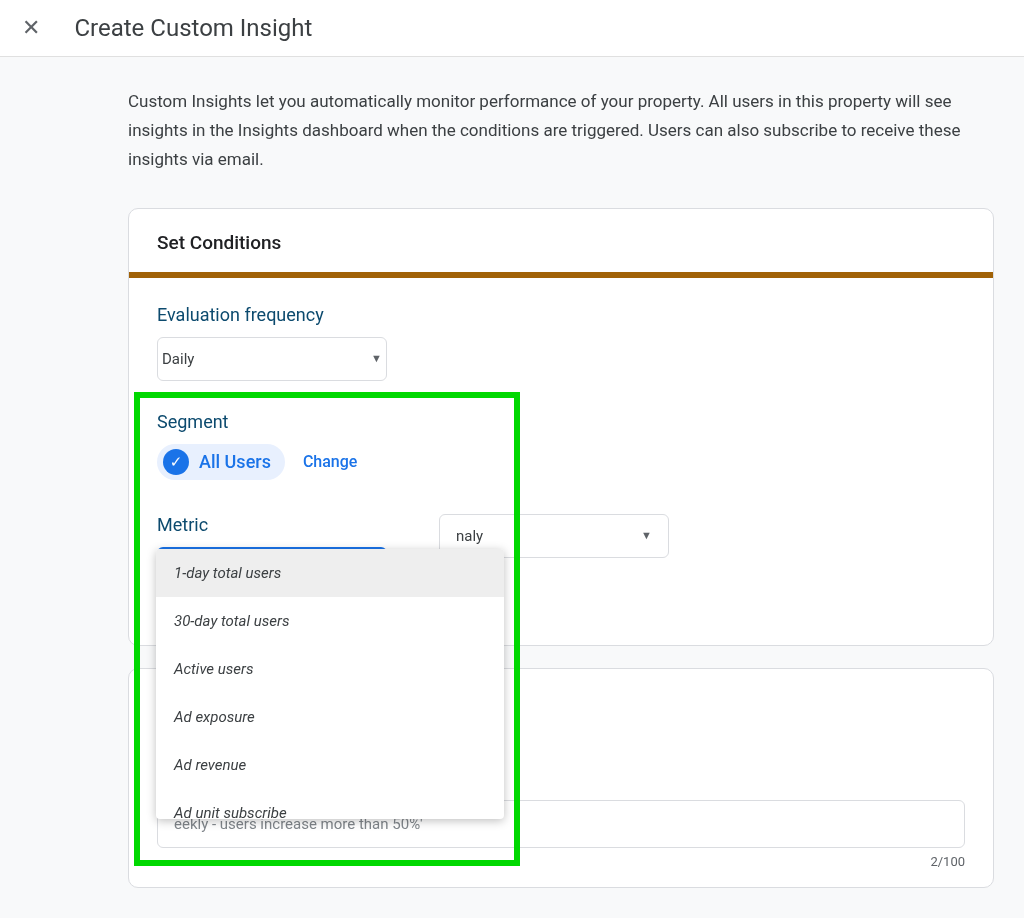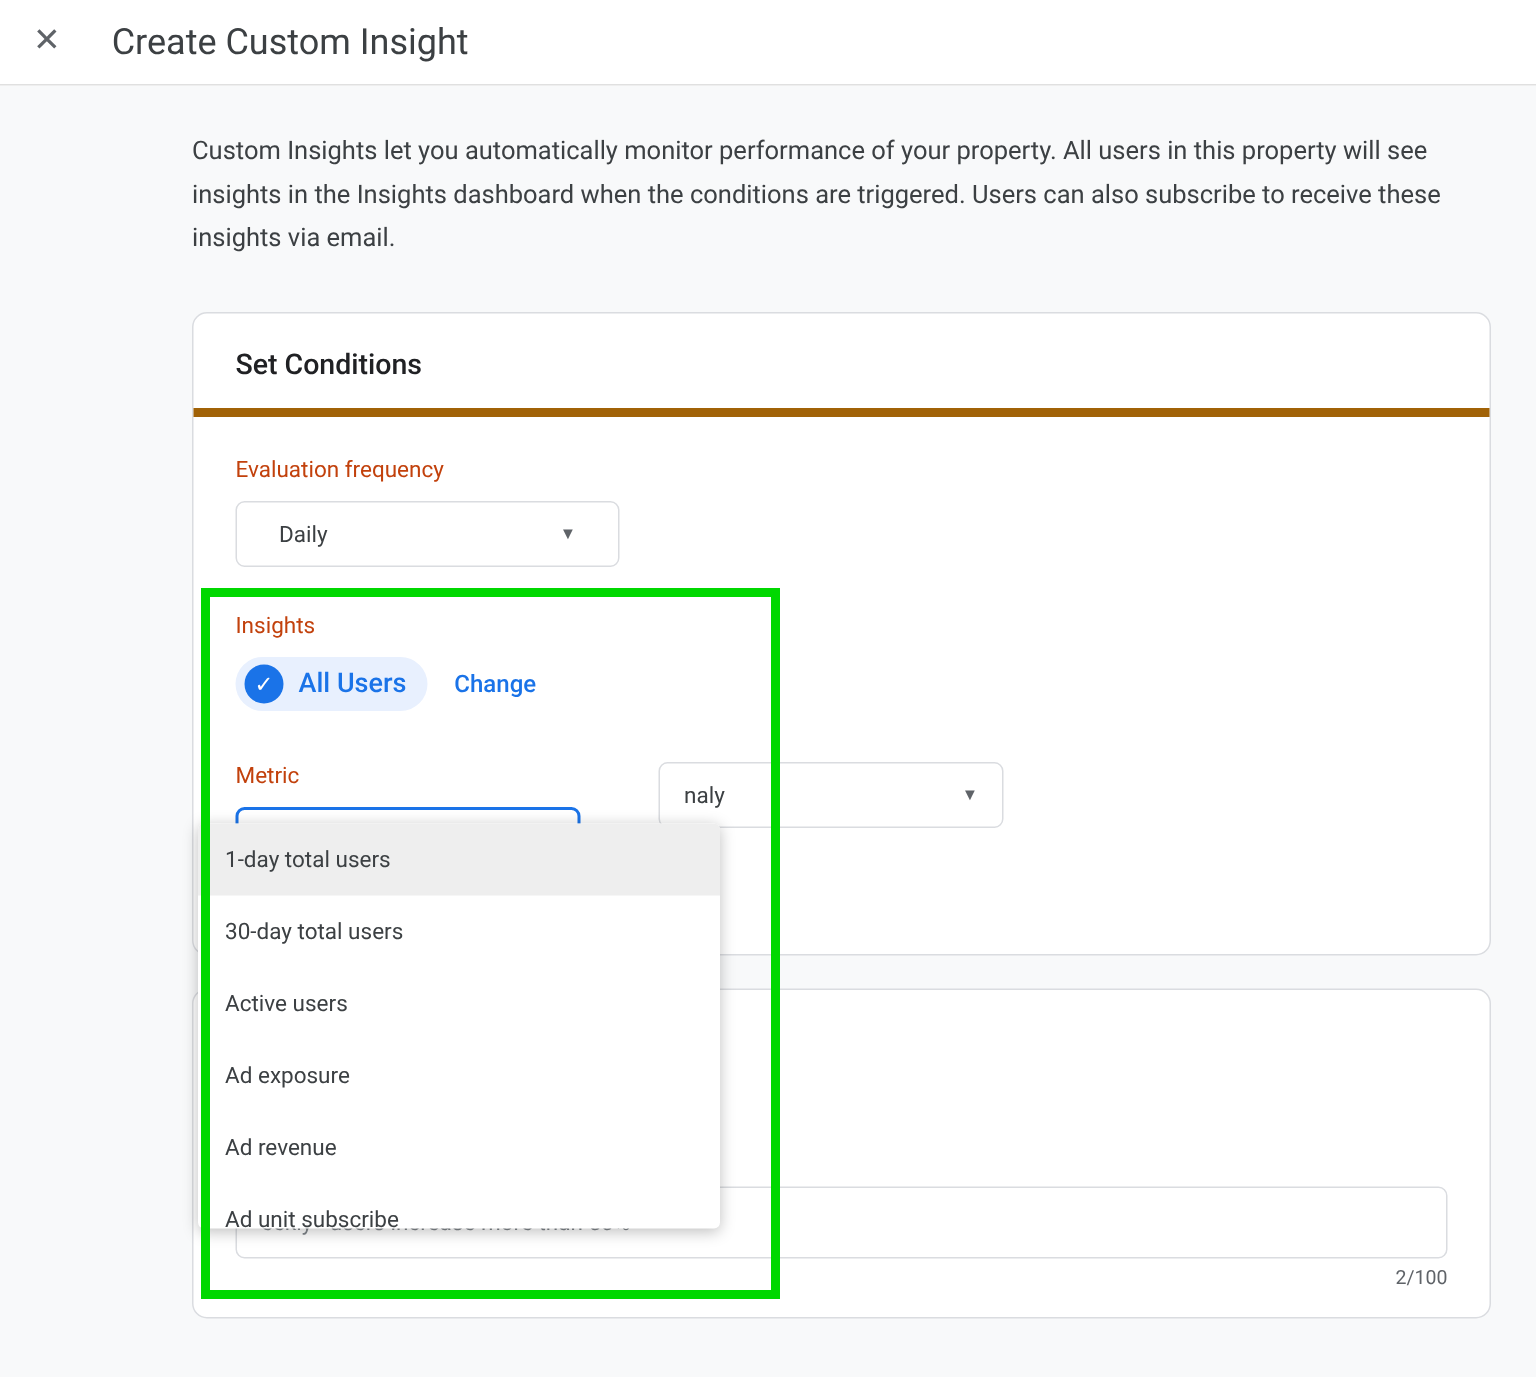--- a/index.html
+++ b/index.html
@@ -55,29 +55,29 @@
     .card-header-title {
       font-size: 19px;
       font-weight: 500;
       color: #202124;
     }
     .card-body {
       padding: 26px 28px 54px 28px;
       position: relative;
     }
     .field-label {
-      font-size: 15px;
-      color: #c2410c;
+      font-size: 18px;
+      color: #0c4a6e;
       margin-bottom: 12px;
     }
     .select-box {
       border: 1px solid #dadce0;
       border-radius: 6px;
-      padding: 12px 28px;
-      width: 256px;
+      padding: 12px 4px;
+      width: 230px;
       display: flex;
       align-items: center;
       justify-content: space-between;
       cursor: pointer;
       background: #fff;
       font-size: 15px;
       color: #3c4043;
     }
     .dropdown-caret {
       color: #5f6368;
@@ -232,21 +232,21 @@
       <div class="card-header-title">Set Conditions</div>
     </div>
     <div class="card-body">
       <div class="field-label">Evaluation frequency</div>
       <div class="select-box">
         <span>Daily</span>
         <span class="dropdown-caret">▼</span>
       </div>
 
       <div style="margin-top: 30px;">
-        <div class="field-label">Insights</div>
+        <div class="field-label">Segment</div>
         <div class="segment-row">
           <div class="segment-chip">
             <span class="chip-check">✓</span>
             <span class="chip-label">All Users</span>
           </div>
           <span class="change-link">Change</span>
         </div>
       </div>
 
       <div class="row-2">
@@ -266,21 +266,21 @@
 
   <div class="card2">
     <div class="helper-text">se a descriptive name.</div>
     <div class="name-input">
       <span>eekly - users increase more than 50%'</span>
     </div>
     <div class="char-count">2/100</div>
   </div>
 </div>
 
-<div class="dropdown-menu" id="metric-dropdown" style="left:132px; top:549px;">
+<div class="dropdown-menu" id="metric-dropdown" style="left:156px; top:549px;font-style:italic;">
   <div class="scrollbar-thumb"></div>
 <div class="dropdown-item selected">1-day total users</div>
     <div class="dropdown-item">30-day total users</div>
     <div class="dropdown-item">Active users</div>
     <div class="dropdown-item">Ad exposure</div>
     <div class="dropdown-item">Ad revenue</div>
     <div class="dropdown-item cut">Ad unit subscribe</div>
   </div>
 
 <div class="highlight-box" style="left:134px; top:392px; width:386px; height:474px;"></div>

